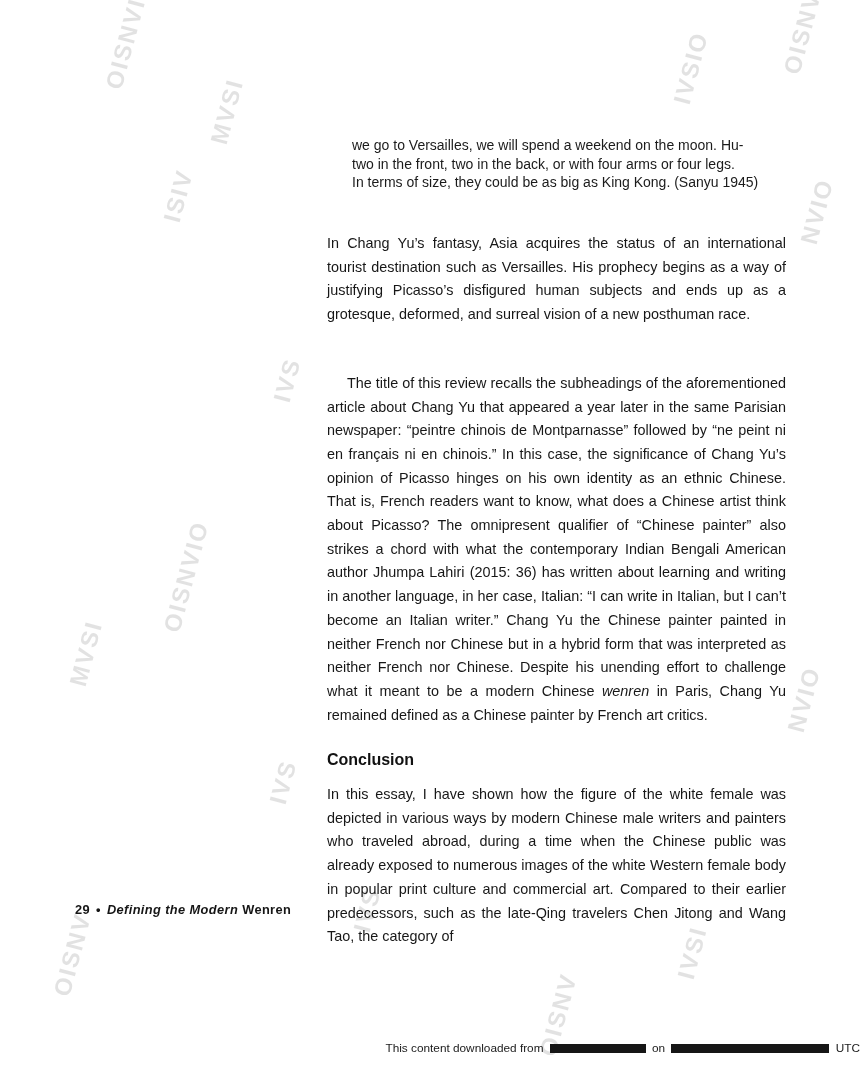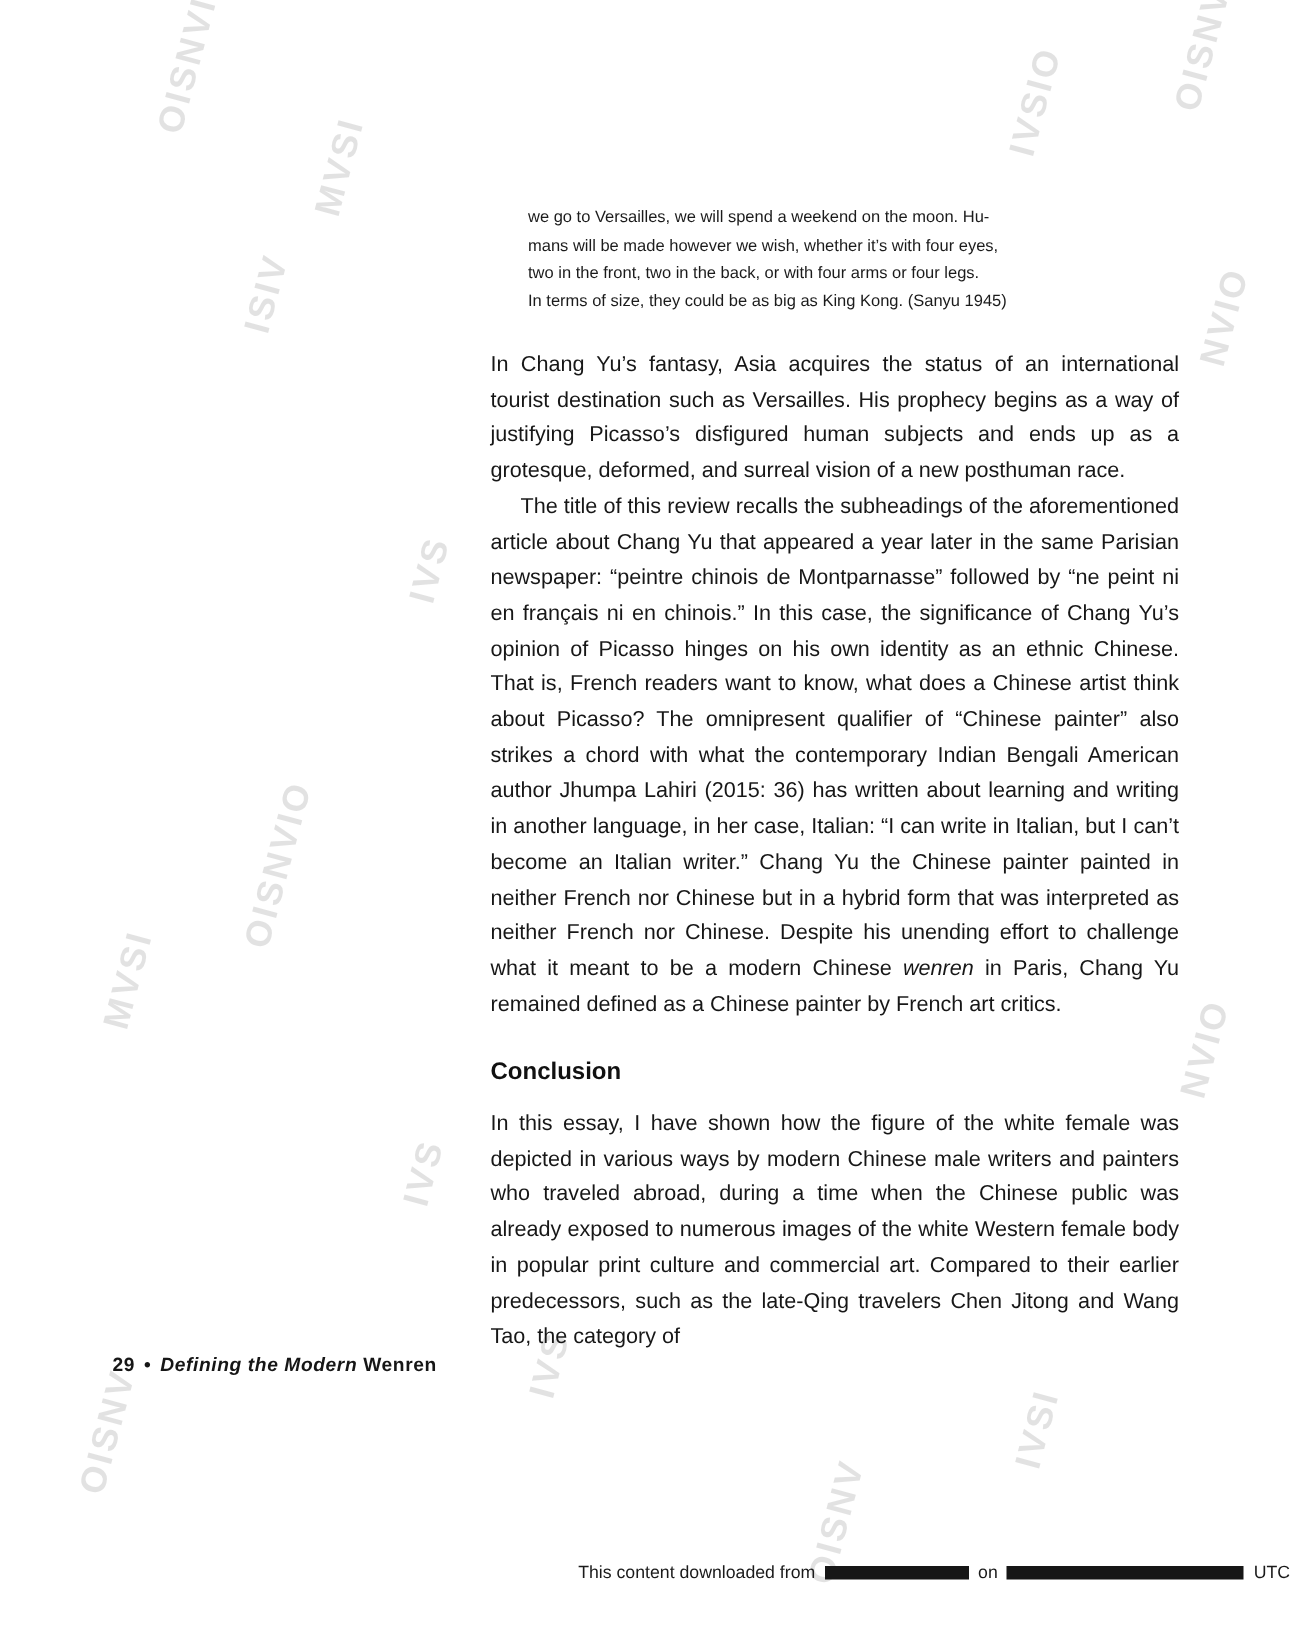--- a/index.html
+++ b/index.html
@@ -23,38 +23,38 @@
     color:rgba(30,30,30,0.13);
     white-space:nowrap;
     transform-origin:left top;
   }
 
   
   .quote {
     position:absolute;
     left:352px; top:136px;
     width:402px;
-    font-size:11px;
+    font-size:14px;
     line-height:18.7px;
     color:#1b1b1b;
   }
   .quote-line { white-space:nowrap; }
 
   
   .body-text {
     position:absolute;
     left:327px; top:232px;
     width:459px;
     font-size:14.4px;
     line-height:23.7px;
     text-align:justify;
     color:#171717;
   }
   .para { margin:0; }
-  .para.indent { text-indent:20px; }
+  .para.indent { text-indent:20px;margin-top:45px; }
   .heading {
     font-size:16px;
     font-weight:700;
     margin:21px 0 11px 0;
     text-align:left;
     color:#111;
   }
   .ital { font-style:italic; }
 
   
@@ -110,21 +110,20 @@
       <span class="wm" style="left: 264px; top: 800px; transform: rotate(-75deg);">IVS</span>
       <span class="wm" style="left: 48px; top: 992px; transform: rotate(-75deg);">OISNV</span>
       <span class="wm" style="left: 348px; top: 928px; transform: rotate(-75deg);">IVS</span>
       <span class="wm" style="left: 534px; top: 1052px; transform: rotate(-75deg);">OISNV</span>
       <span class="wm" style="left: 672px; top: 975px; transform: rotate(-75deg);">IVSI</span>
       <span class="wm" style="left: 782px; top: 728px; transform: rotate(-75deg);">NVIO</span>
     </div>
 
   <div class="quote">
     <div class="quote-line">we go to Versailles, we will spend a weekend on the moon. Hu-</div>
-    <div class="quote-line">mans will be made however we wish, whether it’s with four eyes,</div>
     <div class="quote-line">two in the front, two in the back, or with four arms or four legs.</div>
     <div class="quote-line">In terms of size, they could be as big as King Kong. (Sanyu 1945)</div>
   </div>
 
   <div class="body-text">
     <p class="para">In Chang Yu’s fantasy, Asia acquires the status of an international tourist destination such as Versailles. His prophecy begins as a way of justifying Picasso’s disfigured human subjects and ends up as a grotesque, deformed, and surreal vision of a new posthuman race.</p>
     <p class="para indent"><span>The title of this review recalls the subheadings of the aforementioned article about Chang Yu that appeared a year later in the same Parisian newspaper: “peintre chinois de Montparnasse” followed by “ne peint ni en français ni en chinois.” In this case, the significance of Chang Yu’s opinion of Picasso hinges on his own identity as an ethnic Chinese. That is, French readers want to know, what does a Chinese artist think about Picasso? The omnipresent qualifier of “Chinese painter” also strikes a chord with what the contemporary Indian Bengali American author Jhumpa Lahiri (2015: 36) has written about learning and writing in another language, in her case, Italian: “I can write in Italian, but I can’t become an Italian writer.” Chang Yu the Chinese painter painted in neither French nor Chinese but in a hybrid form that was interpreted as neither French nor Chinese. Despite his unending effort to challenge what it meant to be a modern Chinese </span><span class="ital">wenren</span><span> in Paris, Chang Yu remained defined as a Chinese painter by French art critics.</span></p>
     <h2 class="heading">Conclusion</h2>
     <p class="para">In this essay, I have shown how the figure of the white female was depicted in various ways by modern Chinese male writers and painters who traveled abroad, during a time when the Chinese public was already exposed to numerous images of the white Western female body in popular print culture and commercial art. Compared to their earlier predecessors, such as the late-Qing travelers Chen Jitong and Wang Tao, the category of</p>
   </div>

